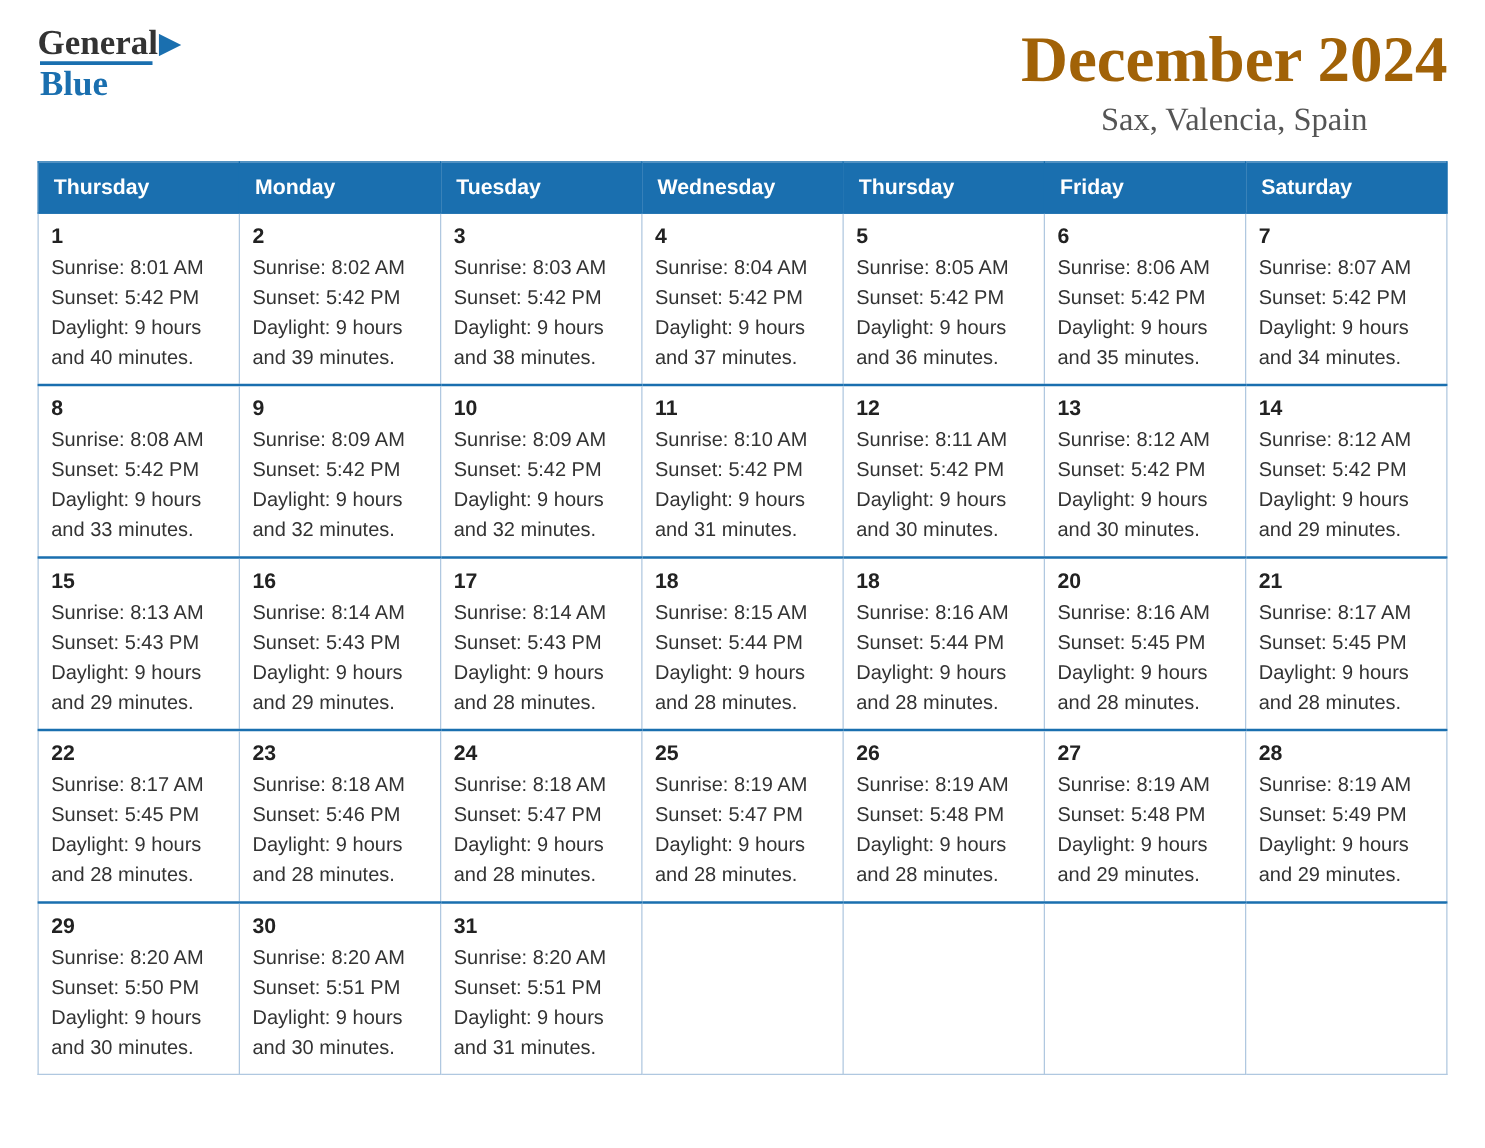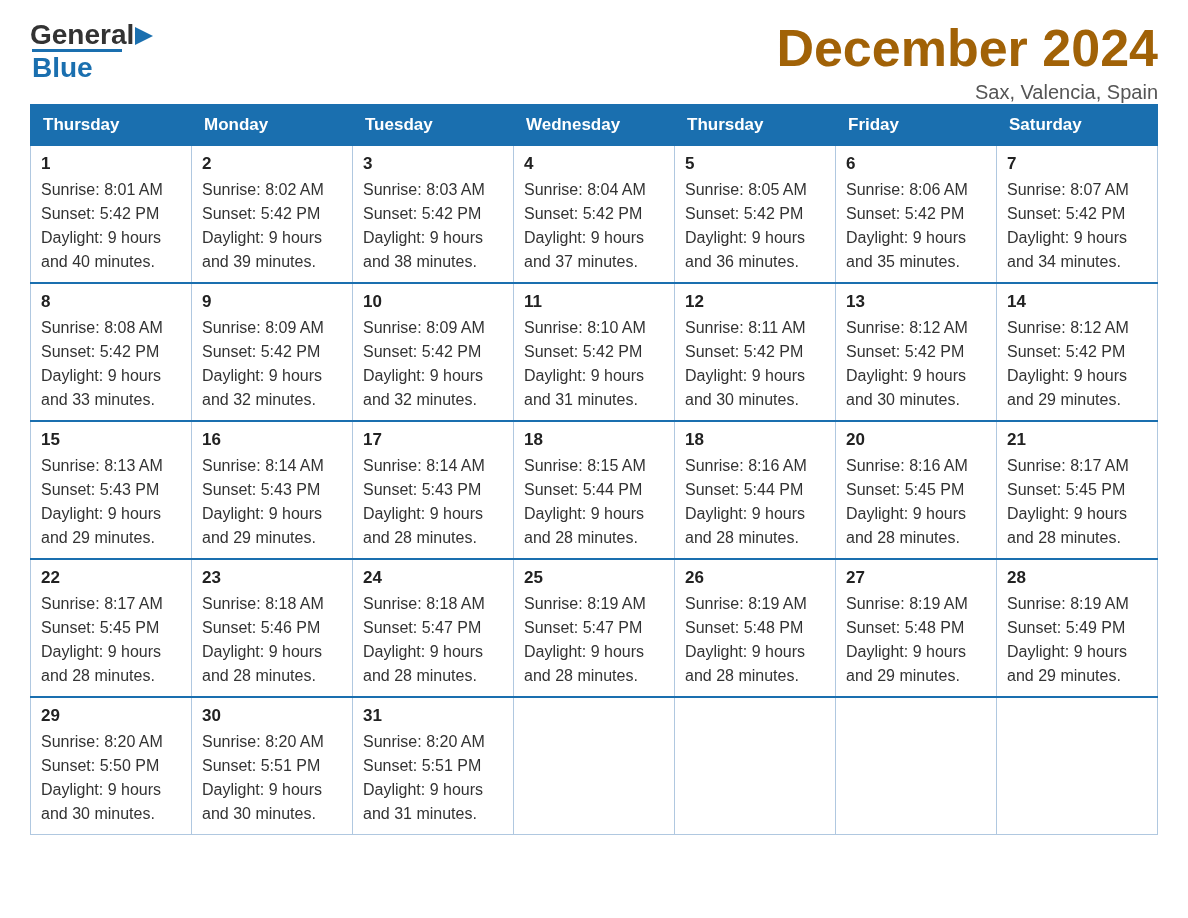--- a/index.html
+++ b/index.html
@@ -7,20 +7,22 @@
       font-family: Arial, sans-serif;
       background: #fff;
       width: 1188px;
       min-height: 918px;
       padding: 20px 30px;
     }
     .header-area {
       display: flex;
       justify-content: space-between;
       align-items: flex-start;
+      margin-bottom: 18px;
+      font-family: Liberation Serif, serif;
     }
     .logo-area {
       display: flex;
       flex-direction: column;
       align-items: flex-start;
     }
     .logo-text {
       font-size: 28px;
       font-weight: bold;
       color: #333;
@@ -38,23 +40,24 @@
     .title-area {
       text-align: right;
     }
     .month-title {
       font-size: 52px;
       font-weight: bold;
       color: #a16207;
       line-height: 1.1;
     }
     .subtitle {
-      font-size: 20px;
+      font-size: 26px;
       color: #555;
       margin-top: 4px;
+      text-align: center;
     }
     .calendar-table {
       width: 100%;
       border-collapse: collapse;
       border: 1px solid #1a6faf;
     }
     .calendar-table th {
       background-color: #1a6faf;
       color: #fff;
       font-size: 17px;

